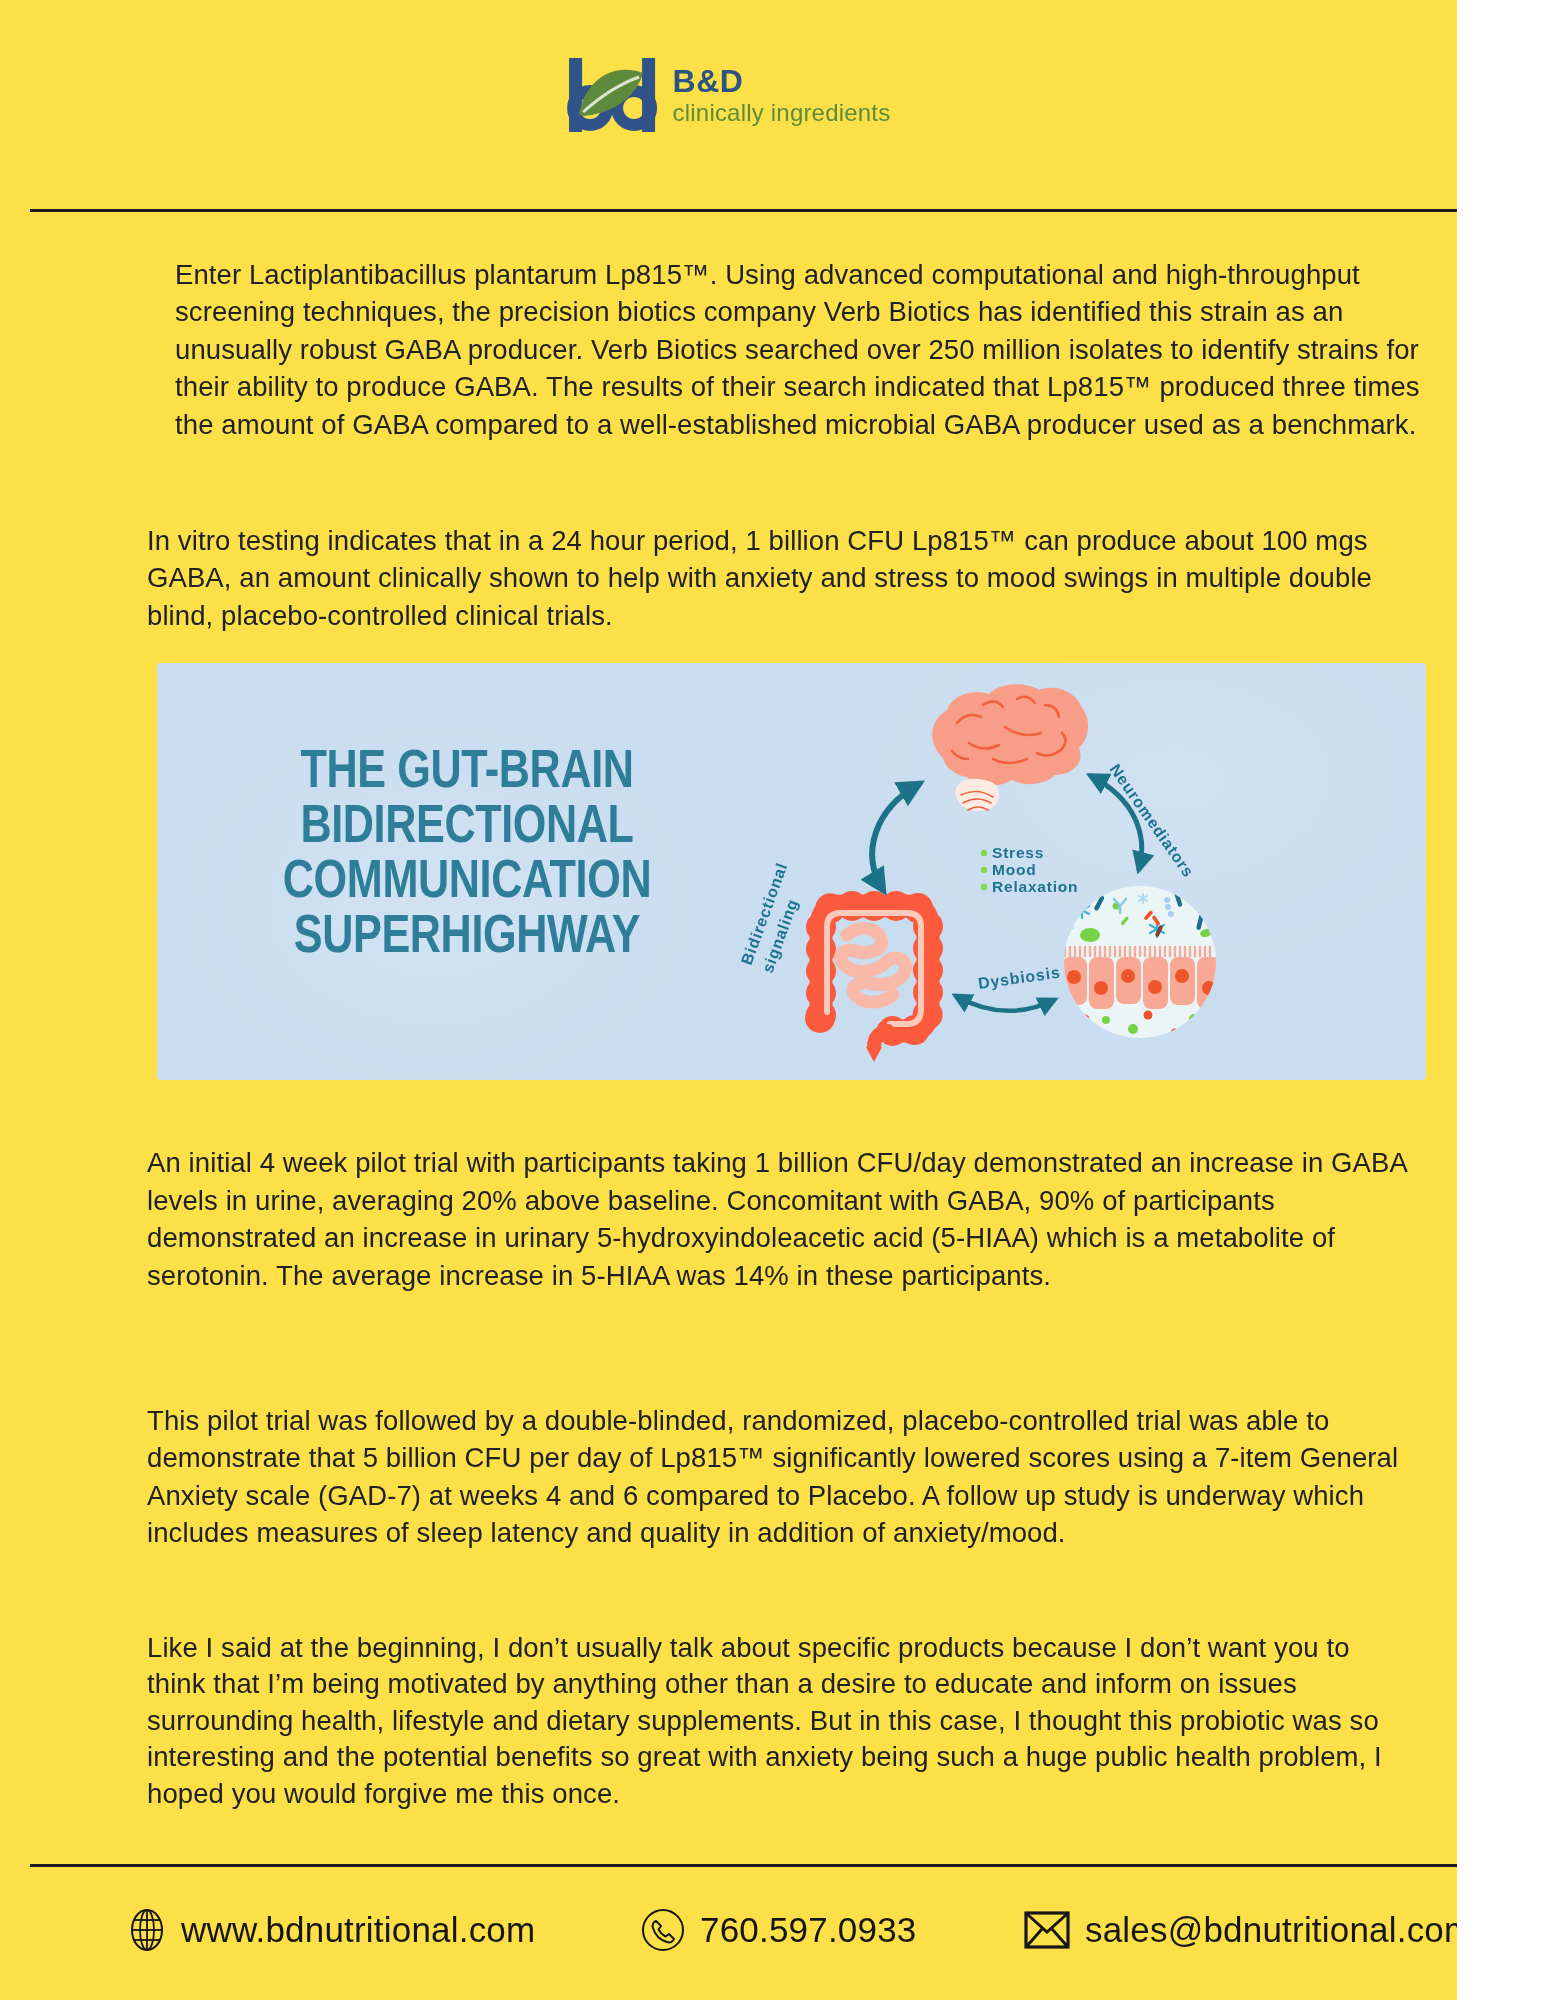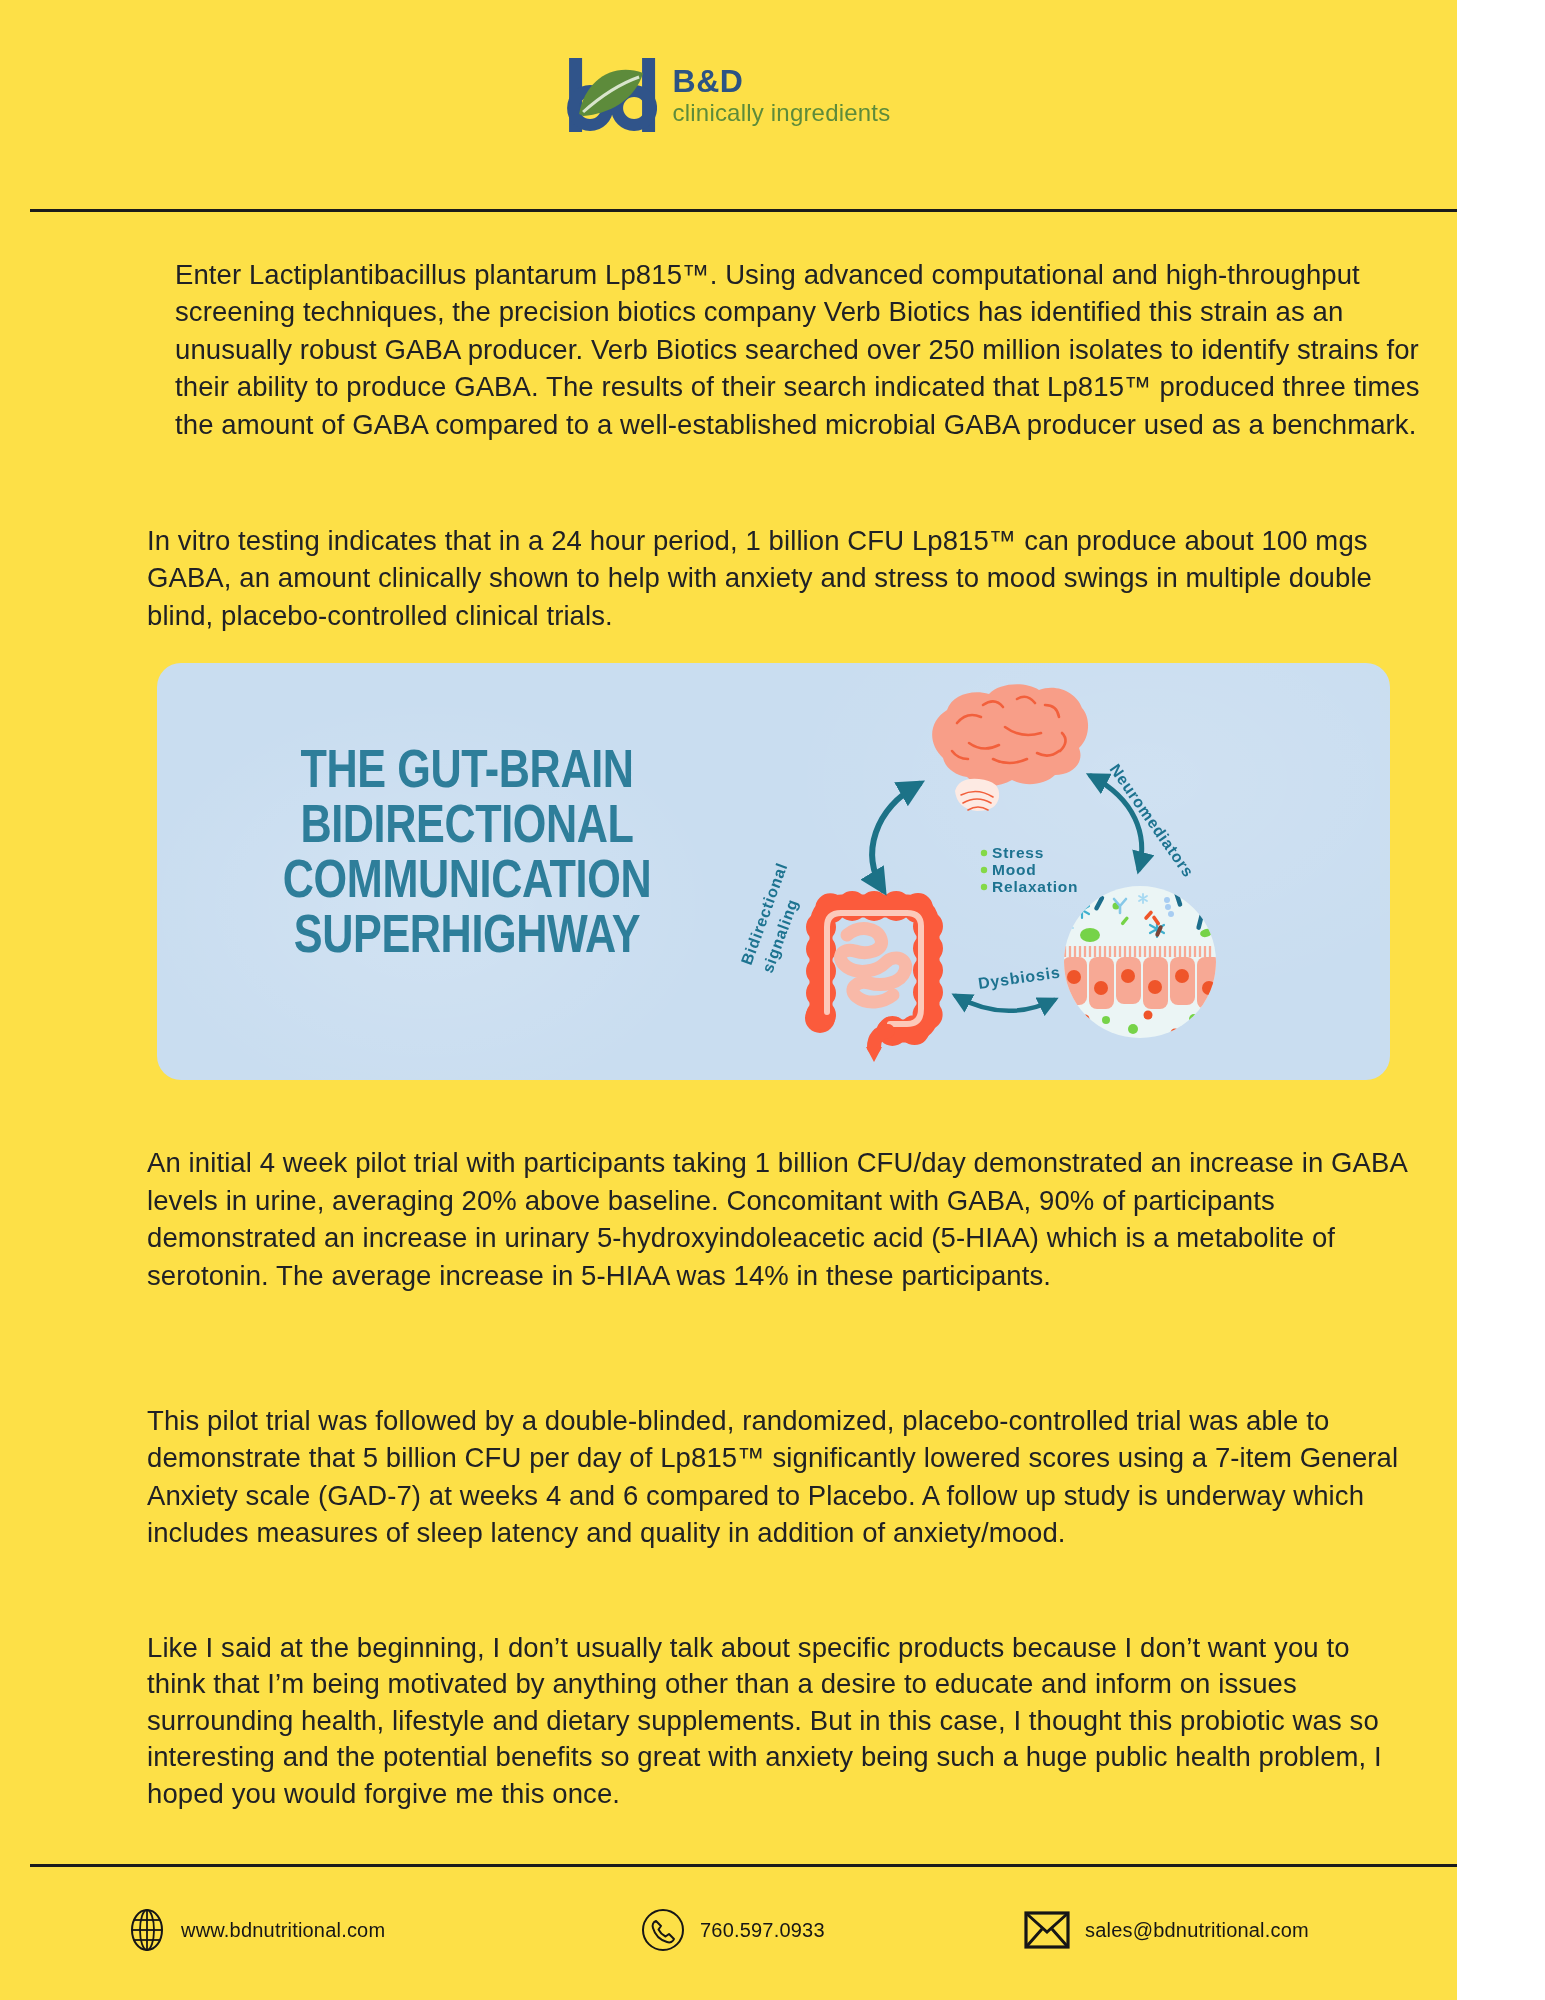--- a/index.html
+++ b/index.html
@@ -13,33 +13,33 @@
   .logo-tagline{font-size:24px;color:#5d8b3b;letter-spacing:.2px;}
   .rule{position:absolute;left:30px;width:1485px;height:3px;background:#1b1b1b;}
   .rule.top{top:209px;}
   .rule.bottom{top:1864px;}
   
   .para{position:absolute;left:147px;width:1262px;font-size:27.5px;line-height:37.5px;
         letter-spacing:.1px;color:#202125;}
   .p1{top:228px;margin-left:28px;} .p2{top:494px;} .p3{top:1128px;margin-top:16px;} .p4{top:1374px;}
   .p5{top:1602px;line-height:36.5px;}
   
-  .banner{position:absolute;left:157px;top:663px;width:1233px;height:417px;border-radius:24px;
+  .banner{position:absolute;left:157px;top:663px;width:1233px;height:417px;border-radius:4px;
           background:
             radial-gradient(420px 300px at 22% 58%, rgba(255,255,255,.16), transparent 70%),
             radial-gradient(520px 330px at 80% 28%, rgba(255,255,255,.12), transparent 70%),
             #c9ddf0;
-          overflow:hidden;}
+          overflow:hidden;padding-left:36px;}
   .banner-title{position:absolute;left:70px;top:78px;width:480px;text-align:center;
           transform:scaleX(.8);transform-origin:50% 0;
           font-size:54px;line-height:55px;font-weight:800;color:#2e7e9a;letter-spacing:-.5px;}
   .banner-art{position:absolute;left:0;top:0;}
   
   .footer-item{position:absolute;top:1898px;height:64px;display:flex;align-items:center;gap:14px;
-          font-size:20px;color:#161616;letter-spacing:.2px;}
+          font-size:35px;color:#161616;letter-spacing:.2px;}
   .f1{left:127px;} .f2{left:640px;} .f3{left:1023px;}
   .svglabel{font-family:"Liberation Sans",sans-serif;font-weight:700;fill:#1d7390;letter-spacing:.8px;}
 </style>
 </head>
 <body>
 
 <div class="page">
 
   <div class="logo">
     <svg width="90" height="74" viewBox="0 0 90 74">

